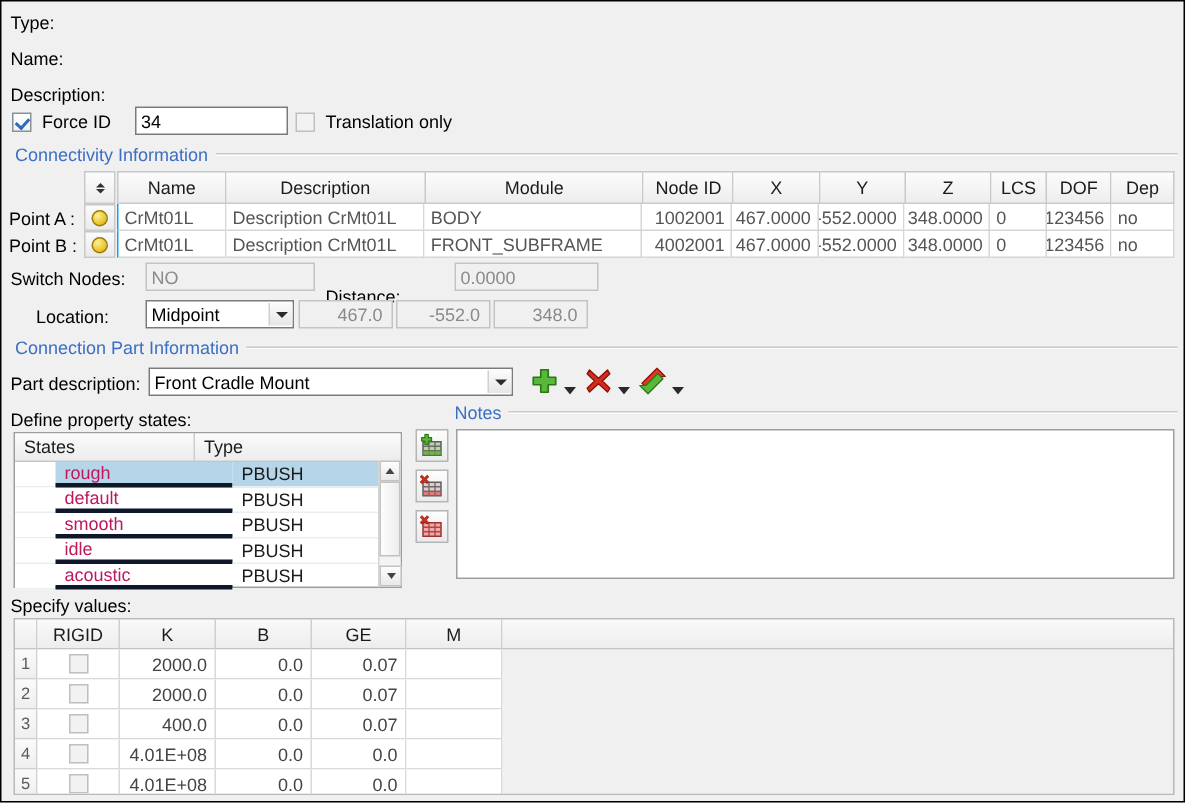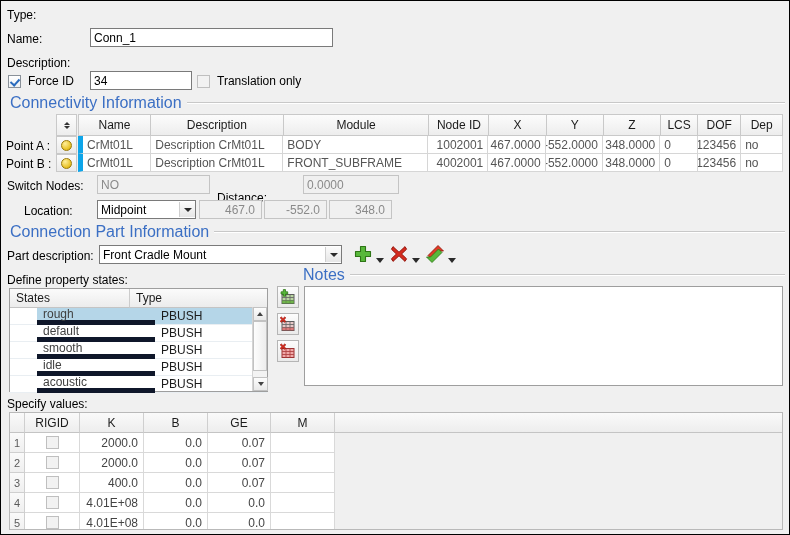--- a/index.html
+++ b/index.html
@@ -42,39 +42,39 @@
   }
   .chk.on:after{
     content:"";position:absolute;left:3px;top:1px;width:4px;height:7px;
     border:solid #2a6bbd;border-width:0 2px 2px 0;transform:rotate(42deg);
   }
   .chk.dis{border-color:#bfbfbf;background:#f2f2f2;}
   .chk.dis:after{border-color:#c9c9c9;}
 
   
   .grp{position:absolute;display:flex;align-items:center;}
-  .grp .gt{color:#3b6fc4;font-size:16px;padding-right:5px;white-space:nowrap;text-align:center;}
+  .grp .gt{color:#3b6fc4;font-size:12px;padding-right:5px;white-space:nowrap;text-align:center;}
   .grp .gl{flex:1;height:1px;background:#c8c8c8;border-bottom:1px solid #fff;}
 
   
   .ctab{position:absolute;box-sizing:border-box;}
   .ctab .hdr{display:flex;height:22px;}
   .ctab .hdr .hc{
     box-sizing:border-box;background:linear-gradient(#fcfcfc,#ededed);
     border:1px solid #c9c9c9;border-left:none;
     display:flex;align-items:center;justify-content:center;font-size:12px;color:#1b1b1b;
   }
   .ctab .hdr .hc:first-child{border-left:1px solid #c9c9c9;}
   .ctab .row{display:flex;height:18px;}
   .ctab .row .c{
     box-sizing:border-box;background:#fff;border:1px solid #d6d6d6;border-top:none;border-left:none;
     display:flex;align-items:center;padding:0 4px;font-size:12px;color:#555;
     overflow:hidden;white-space:nowrap;
   }
-  .ctab .row .c:first-child{border-left:5px solid #0ea5e9;}
+  .ctab .row .c:first-child{border-left:1px solid #0ea5e9;}
   .ctab .row .c.r{justify-content:flex-end;}
 
   .ptlbl{position:absolute;font-size:12px;color:#000;white-space:nowrap;}
   .dotcell{
     position:absolute;box-sizing:border-box;
     background:linear-gradient(#fbfbfb,#eaeaea);border:1px solid #c9c9c9;
     display:flex;align-items:center;justify-content:center;
   }
   .dot{
     width:9px;height:9px;border-radius:50%;
@@ -94,21 +94,21 @@
   .slist{position:absolute;box-sizing:border-box;background:#fff;border:1px solid #9e9e9e;}
   .slist .sh{display:flex;height:19px;box-sizing:border-box;}
   .slist .sh .shc{
     box-sizing:border-box;background:linear-gradient(#fbfbfb,#ececec);
     border-right:1px solid #cccccc;border-bottom:1px solid #c4c4c4;
     display:flex;align-items:center;padding:0 6px;font-size:12px;color:#1b1b1b;
   }
   .slist .sr{display:flex;height:17px;box-sizing:border-box;}
   .slist .sr .gut{width:27px;box-sizing:border-box;background:#fff;border-bottom:1px solid #e9eef2;flex:none;}
   .slist .sr .n{flex:1;box-sizing:border-box;display:flex;align-items:center;padding:0 6px;
-    font-size:12px;color:#404040;border-bottom:5px solid #0f172a;}
+    font-size:12px;color:#be185d;border-bottom:3px solid #0f172a;}
   .slist .sr .t{width:112px;box-sizing:border-box;display:flex;align-items:center;padding:0 6px;
     font-size:12px;color:#1b1b1b;border-bottom:1px solid #e9eef2;flex:none;}
   .slist .sr.sel .gut{background:#fff;}
   .slist .sr.sel .n,.slist .sr.sel .t{background:#b5d6e8;}
 
   .vsb{position:absolute;box-sizing:border-box;width:15px;background:#f3f3f3;border-left:1px solid #d4d4d4;}
   .vsb .ab{
     box-sizing:border-box;height:14px;background:linear-gradient(#fdfdfd,#e9e9e9);
     border:1px solid #c2c2c2;display:flex;align-items:center;justify-content:center;
   }
@@ -150,23 +150,20 @@
   .vtab .filler{background:#f0f0f0;flex:1;}
 </style>
 </head>
 <body>
 
 <div class="page">
 
   <div class="lbl" style="position:absolute;left:6px;top:7px;">Type:</div>
 
   <div class="lbl" style="position:absolute;left:6px;top:31px;">Name:</div>
-  <div class="field" style="position:absolute;left:89px;top:27px;width:243px;height:19px;">
-    <span>Conn_1</span>
-  </div>
 
   <div class="lbl" style="position:absolute;left:6px;top:55px;">Description:</div>
 
   <div style="position:absolute;left:7px;top:73px;display:flex;align-items:center;gap:7px;">
     <span class="chk on"></span>
     <span class="lbl">Force ID</span>
   </div>
   <div class="field" style="position:absolute;left:89px;top:70px;width:102px;height:19px;">
     <span>34</span>
   </div>

